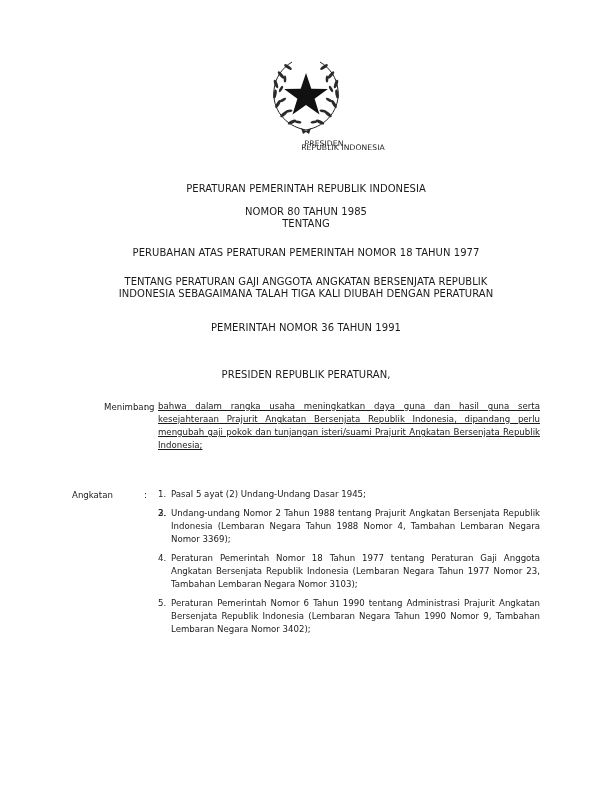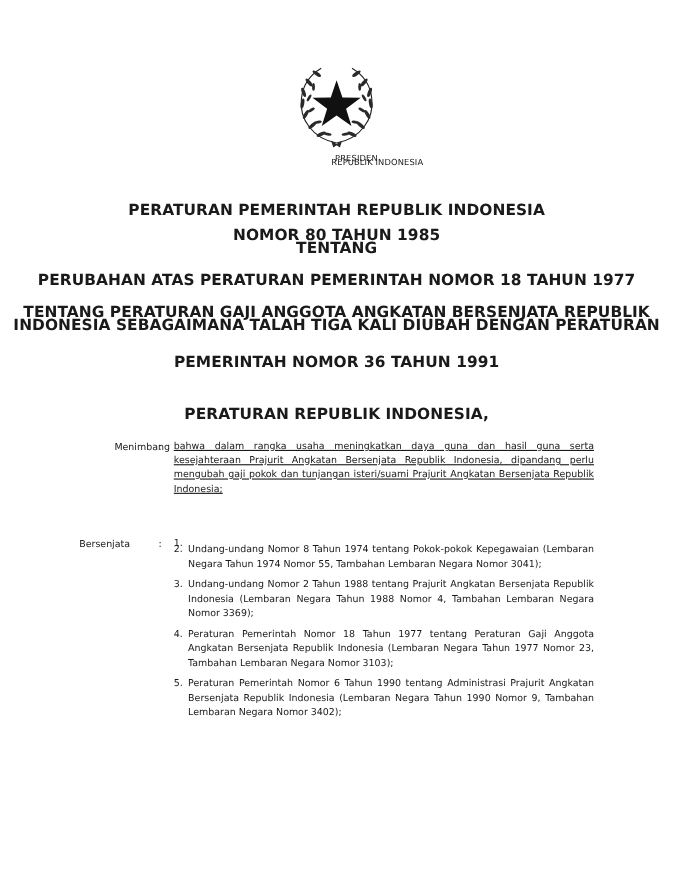--- a/index.html
+++ b/index.html
@@ -2,21 +2,21 @@
 <html><head>
 <meta charset="utf-8">
 <style>
   html, body { margin: 0; padding: 0; background: #ffffff; }
   body { width: 612px; height: 792px; position: relative; overflow: hidden;
          font-family: "DejaVu Sans", "Liberation Sans", sans-serif; color: #1a1a1a; }
   .emblem { position: absolute; left: 266px; top: 56px; width: 80px; height: 80px; }
   .emblem-caption { position: absolute; left: 0; width: 612px; text-align: center;
                     font-size: 7.6px; line-height: 10px; color: #222; letter-spacing: 0.1px; }
   .title-line { position: absolute; left: 0; width: 612px; text-align: center;
-                font-size: 14px; font-weight: bold; color: #1a1a1a; letter-spacing: 0.05px; }
+                font-size: 10px; font-weight: normal; color: #1a1a1a; letter-spacing: 0.05px; }
   .row-label { position: absolute; left: 72px; font-size: 8.6px; }
   .row-colon { position: absolute; left: 144px; font-size: 8.6px; }
   .para { position: absolute; left: 158px; width: 382px; font-size: 8.6px; line-height: 13px;
           text-align: justify; text-decoration: underline; }
   .list { position: absolute; left: 158px; width: 382px; font-size: 8.6px; line-height: 13px; }
   .li { position: relative; padding-left: 13px; text-align: justify; margin-bottom: 6px; }
   .li .num { position: absolute; left: 0; top: 0; }
 </style>
 </head>
 <body>
@@ -67,35 +67,35 @@
 <div class="emblem-caption" style="top:143px;padding-left:37px;">REPUBLIK INDONESIA</div>
 
 <div class="title-line" style="top:183px;">PERATURAN PEMERINTAH REPUBLIK INDONESIA</div>
 <div class="title-line" style="top:206px;">NOMOR 80 TAHUN 1985</div>
 <div class="title-line" style="top:218px;">TENTANG</div>
 <div class="title-line" style="top:247px;">PERUBAHAN ATAS PERATURAN PEMERINTAH NOMOR 18 TAHUN 1977</div>
 <div class="title-line" style="top:276px;">TENTANG PERATURAN GAJI ANGGOTA ANGKATAN BERSENJATA REPUBLIK</div>
 <div class="title-line" style="top:288px;">INDONESIA SEBAGAIMANA TALAH TIGA KALI DIUBAH DENGAN PERATURAN</div>
 <div class="title-line" style="top:322px;">PEMERINTAH NOMOR 36 TAHUN 1991</div>
 
-<div class="title-line" style="top:369px;">PERATURAN REPUBLIK INDONESIA,</div>
+<div class="title-line" style="top:369px;">PRESIDEN REPUBLIK PERATURAN,</div>
 
 <div class="row-label" style="top:402px;padding-left:32px;">Menimbang</div>
 <div class="row-colon" style="top:402px;">:</div>
 <div class="para" style="top:400px;">bahwa dalam rangka usaha meningkatkan daya guna dan hasil guna serta kesejahteraan Prajurit Angkatan Bersenjata Republik Indonesia, dipandang perlu mengubah gaji pokok dan tunjangan isteri/suami Prajurit Angkatan Bersenjata Republik Indonesia;</div>
 
-<div class="row-label" style="top:490px;">Bersenjata</div>
+<div class="row-label" style="top:490px;">Angkatan</div>
 <div class="row-colon" style="top:490px;">:</div>
 <div class="list" style="top:488px;">
   <div class="li">
     <span class="num">1.</span>
+    <span>Pasal 5 ayat (2) Undang-Undang Dasar 1945;</span>
   </div>
   <div class="li">
     <span class="num">2.</span>
-    <span>Undang-undang Nomor 8 Tahun 1974 tentang Pokok-pokok Kepegawaian (Lembaran Negara Tahun 1974 Nomor 55, Tambahan Lembaran Negara Nomor 3041);</span>
   </div>
   <div class="li">
     <span class="num">3.</span>
     <span>Undang-undang Nomor 2 Tahun 1988 tentang Prajurit Angkatan Bersenjata Republik Indonesia (Lembaran Negara Tahun 1988 Nomor 4, Tambahan Lembaran Negara Nomor 3369);</span>
   </div>
   <div class="li">
     <span class="num">4.</span>
     <span>Peraturan Pemerintah Nomor 18 Tahun 1977 tentang Peraturan Gaji Anggota Angkatan Bersenjata Republik Indonesia (Lembaran Negara Tahun 1977 Nomor 23, Tambahan Lembaran Negara Nomor 3103);</span>
   </div>
   <div class="li">

